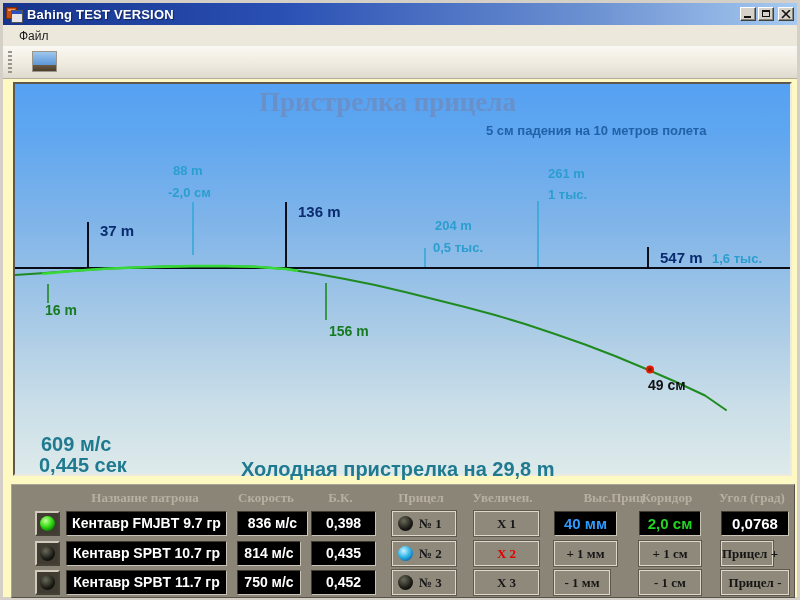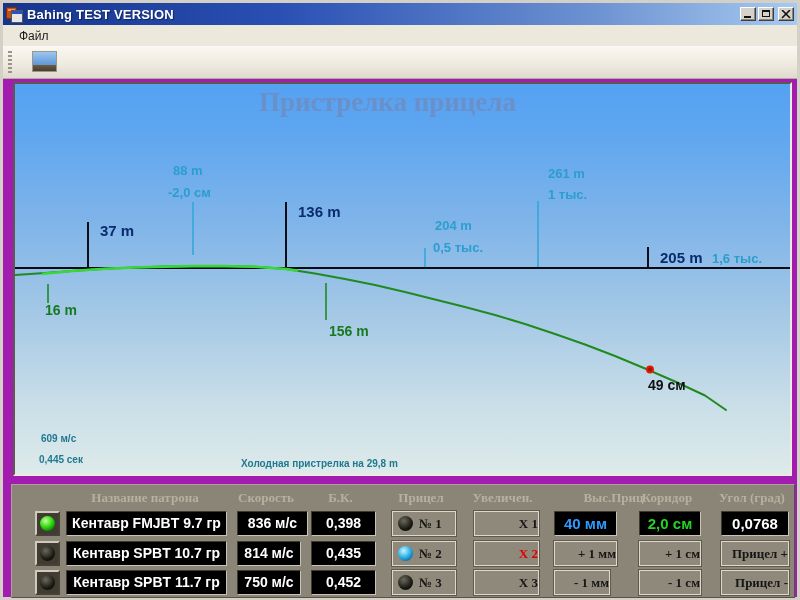--- a/index.html
+++ b/index.html
@@ -1,18 +1,18 @@
 <!DOCTYPE html>
 <html><head>
 <meta charset="utf-8">
 <style>
   html,body{margin:0;padding:0;}
   body{width:800px;height:600px;position:relative;background:#9B9486;
        font-family:"Liberation Sans",sans-serif;overflow:hidden;}
-  .window{position:absolute;inset:0;border:3px solid #D4D0C8;box-sizing:border-box;background:#a21caf;}
+  .window{position:absolute;inset:0;border:3px solid #D4D0C8;box-sizing:border-box;background:#fef9c3;}
 
   
   .titlebar{position:absolute;left:0;top:0;right:0;height:22px;
     background:linear-gradient(90deg,#16348C 0%,#2A50B4 35%,#6E93D2 75%,#A6CAF0 100%);
     display:flex;align-items:center;padding:0 3px;}
   .app-icon{width:16px;height:15px;position:relative;margin-right:5px;flex:0 0 auto;}
   .app-icon .back{position:absolute;left:0;top:0;width:9px;height:10px;background:#C8500F;border:1px solid #7A2E08;}
   .app-icon .back i{position:absolute;left:1px;top:1px;right:1px;height:2px;background:#E8936A;display:block;}
   .app-icon .front{position:absolute;left:5px;top:3px;width:10px;height:11px;background:#E6E6E6;border:1px solid #555;}
   .app-icon .front i{position:absolute;left:0;top:0;right:0;height:3px;background:#2A50C8;display:block;}
@@ -47,36 +47,36 @@
     background:linear-gradient(180deg,#55A1F2 0%,#5EA6F0 12%,#7FB4E9 35%,#A6C9E6 60%,#C9DEE8 82%,#DEEAEA 100%);}
   .chart svg{position:absolute;left:0;top:0;}
   .chart-title{position:absolute;left:0;right:30px;top:3px;text-align:center;
     font-family:"Liberation Serif",serif;font-weight:bold;font-size:27px;color:#6A90CA;}
   .chart-subtitle{position:absolute;left:471px;top:39px;font-weight:bold;font-size:13px;color:#2161A8;}
   .clabel{position:absolute;font-weight:bold;white-space:nowrap;}
   .lbl-navy{color:#0A2B6E;font-size:15px;}
   .lbl-cyan{color:#2B9ECF;font-size:13px;}
   .lbl-green{color:#157A20;font-size:14px;}
   .lbl-dark{color:#101010;font-size:14px;}
-  .lbl-teal{color:#1F7A90;font-size:10px;}
+  .lbl-teal{color:#1F7A90;font-size:20px;}
 
   
   .panel{position:absolute;left:8px;top:481px;width:784px;height:114px;background:#8B8577;
     border:1px solid;border-color:#A9A395 #565247 #565247 #A9A395;box-sizing:border-box;}
   .phead{position:absolute;top:5px;height:16px;text-align:center;
     font-family:"Liberation Serif",serif;font-weight:bold;font-size:13px;color:#B6B0A0;white-space:nowrap;}
   .blackbox{position:absolute;height:25px;box-sizing:border-box;background:#000;
     border:1px solid;border-color:#3F3B30 #C9C4B6 #C9C4B6 #3F3B30;
     color:#fff;font-weight:bold;font-size:14px;text-align:center;line-height:23px;white-space:nowrap;}
   .display{font-size:15px;}
   .disp-blue{color:#2E9BFF;} .disp-green{color:#22D422;} .disp-white{color:#FFFFFF;}
   .pbtn{position:absolute;height:25px;box-sizing:border-box;background:#8F897B;cursor:pointer;
     border:1px solid #DDD8CA;box-shadow:0 0 0 1px #5E594C;
     font-family:"Liberation Serif",serif;font-weight:bold;font-size:13px;color:#161616;
-    text-align:right;line-height:23px;white-space:nowrap;}
+    text-align:center;line-height:23px;white-space:nowrap;}
   .x-sel{color:#E00000;}
   .led-btn{position:absolute;width:25px;height:25px;box-sizing:border-box;background:#45413666;cursor:pointer;
     background:#403C31;border:2px solid;border-color:#CFCABC #45413 6 #454136 #CFCABC;
     border-color:#CFCABC #454136 #454136 #CFCABC;display:flex;align-items:center;justify-content:center;}
   .led{width:15px;height:15px;border-radius:50%;}
   .led-green{background:radial-gradient(circle at 38% 32%,#C2FF9A 0%,#34DB12 45%,#0B7A08 80%,#064D05 100%);}
   .led-blue{background:radial-gradient(circle at 38% 32%,#CFF0FF 0%,#30B8E8 45%,#0A5AA0 85%,#063A6A 100%);}
   .led-off{background:radial-gradient(circle at 38% 32%,#6A6A5A 0%,#1A1A14 60%,#000 100%);}
   .sight-btn{display:flex;align-items:center;gap:6px;padding-left:5px;text-align:left;line-height:normal;}
   .sight-btn .led{width:15px;height:15px;flex:0 0 auto;}
@@ -134,32 +134,33 @@
 
       <line x1="0" y1="184" x2="775" y2="184" stroke="#0B0B16" stroke-width="2"></line>
 
       <polyline points="0,191 30,189 60,186.8 90,184.8 120,183.5 150,182.6 178,182.1 210,182.1 240,182.8 271,185 300,189.5 330,195 360,201 390,208 420,215.5 450,223 480,231 510,240 540,250 570,260.5 600,272 630,284.5 660,297.5 690,311.5 711,326" fill="none" stroke="#1F8A1F" stroke-width="2" stroke-linejoin="round" stroke-linecap="round"></polyline>
       <polyline points="28,189.7 60,186.8 90,184.8 120,183.5 150,182.6 178,182.1 210,182.1 240,182.8 271,185 282,186.6" fill="none" stroke="#38D838" stroke-width="2.6" stroke-linejoin="round" stroke-linecap="round"></polyline>
 
       <circle cx="635" cy="285.5" r="3" fill="#8A2000" stroke="#E81800" stroke-width="2"></circle>
     </svg>
 
     <div class="chart-title">Пристрелка прицела</div>
+    <div class="chart-subtitle">5 см падения на 10 метров полета</div>
 
     <div class="clabel lbl-green" style="left:30px;top:218px;">16 m</div>
     <div class="clabel lbl-navy" style="left:85px;top:138px;">37 m</div>
     <div class="clabel lbl-cyan" style="left:158px;top:79px;">88 m</div>
     <div class="clabel lbl-cyan" style="left:153px;top:101px;">-2,0 см</div>
     <div class="clabel lbl-navy" style="left:283px;top:119px;">136 m</div>
     <div class="clabel lbl-green" style="left:314px;top:239px;">156 m</div>
     <div class="clabel lbl-cyan" style="left:420px;top:134px;">204 m</div>
     <div class="clabel lbl-cyan" style="left:418px;top:156px;">0,5 тыс.</div>
     <div class="clabel lbl-cyan" style="left:533px;top:82px;">261 m</div>
     <div class="clabel lbl-cyan" style="left:533px;top:103px;">1 тыс.</div>
-    <div class="clabel lbl-navy" style="left:645px;top:165px;">205 m</div>
+    <div class="clabel lbl-navy" style="left:645px;top:165px;">547 m</div>
     <div class="clabel lbl-cyan" style="left:697px;top:167px;">1,6 тыс.</div>
     <div class="clabel lbl-dark" style="left:633px;top:293px;">49 см</div>
 
     <div class="clabel lbl-teal" style="left:26px;top:349px;">609 м/с</div>
     <div class="clabel lbl-teal" style="left:24px;top:370px;">0,445 сек</div>
     <div class="clabel lbl-teal" style="left:226px;top:374px;">Холодная пристрелка на 29,8 m</div>
   </div>
 
   <div class="panel">
 
@@ -212,17 +213,17 @@
 
     <div class="blackbox display disp-blue" style="left:542px;top:26px;width:63px;">40 мм</div>
     <div class="pbtn" style="left:542px;top:56px;width:63px;">+ 1 мм</div>
     <div class="pbtn" style="left:542px;top:85px;width:56px;">- 1 мм</div>
 
     <div class="blackbox display disp-green" style="left:627px;top:26px;width:62px;">2,0 см</div>
     <div class="pbtn" style="left:627px;top:56px;width:62px;">+ 1 см</div>
     <div class="pbtn" style="left:627px;top:85px;width:62px;">- 1 см</div>
 
     <div class="blackbox display disp-white" style="left:709px;top:26px;width:68px;">0,0768</div>
-    <div class="pbtn" style="left:709px;top:56px;width:68px;">Прицел +</div>
+    <div class="pbtn" style="left:709px;top:56px;width:52px;">Прицел +</div>
     <div class="pbtn" style="left:709px;top:85px;width:68px;">Прицел -</div>
   </div>
 
 </div>
 
 </body></html>

